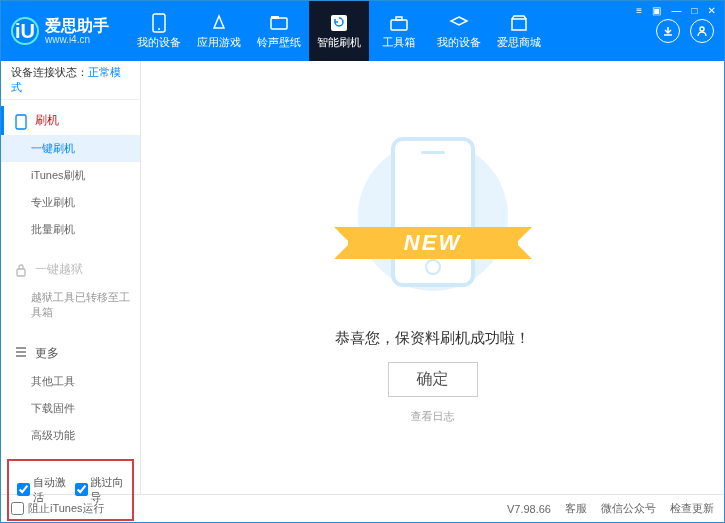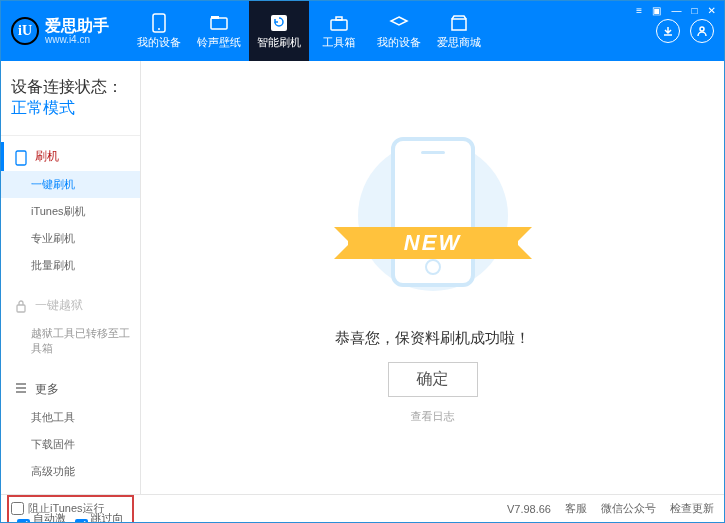--- a/index.html
+++ b/index.html
@@ -1,33 +1,33 @@
 <!DOCTYPE html>
 <html><head>
 <meta charset="utf-8">
 <style>
 * { margin: 0; padding: 0; box-sizing: border-box; }
 body { font-family: "Microsoft YaHei", Arial, sans-serif; font-size: 12px; color: #333; background: #fff; width: 725px; height: 523px; overflow: hidden; border: 1px solid #2a8fd8; }
 .header { background: #0084ff; height: 60px; display: flex; align-items: center; padding: 0 10px; position: relative; }
 .logo-area { display: flex; align-items: center; color: #fff; margin-right: 20px; }
-.logo-icon { width: 28px; height: 28px; border: 2px solid #000000; border-radius: 50%; display: flex; align-items: center; justify-content: center; font-weight: bold; font-size: 14px; margin-right: 6px; color: #fff; font-family: Liberation Serif, serif; }
+.logo-icon { width: 28px; height: 28px; border: 2px solid #5eead4; border-radius: 50%; display: flex; align-items: center; justify-content: center; font-weight: bold; font-size: 20px; margin-right: 6px; color: #fff; }
 .logo-text { display: flex; flex-direction: column; }
 .logo-title { font-size: 16px; font-weight: bold; line-height: 1; }
 .logo-sub { font-size: 10px; opacity: 0.8; }
 .nav { display: flex; height: 100%; }
 .nav-item { width: 60px; display: flex; flex-direction: column; align-items: center; justify-content: center; color: #fff; font-size: 11px; cursor: pointer; gap: 2px; }
 .nav-item.active { background: #0f172a; }
 .nav-item .icon { width: 20px; height: 20px; display: flex; align-items: center; justify-content: center; }
 .win-controls { position: absolute; right: 6px; top: 2px; display: flex; gap: 6px; color: #fff; font-size: 10px; }
 .win-controls span { cursor: pointer; padding: 2px; }
 .header-right { margin-left: auto; display: flex; gap: 10px; color: #fff; align-items: center; }
 .circle-btn { width: 24px; height: 24px; border: 1.5px solid #fff; border-radius: 50%; display: flex; align-items: center; justify-content: center; cursor: pointer; }
 .body { display: flex; height: 433px; }
 .sidebar { width: 140px; border-right: 1px solid #e5e5e5; display: flex; flex-direction: column; font-size: 12px; background: #fff; }
-.conn-status { padding: 16px 10px; font-size: 16px; border-bottom: 1px solid #eee; }
+.conn-status { padding: 4px 10px; font-size: 11px; border-bottom: 1px solid #eee; }
 .conn-status .val { color: #0084ff; }
 .side-group { padding: 6px 0; }
 .side-header { display: flex; align-items: center; padding: 6px 14px; color: #555; font-size: 12px; gap: 6px; }
 .side-header.active-head { color: #b91c1c; border-left: 3px solid #0084ff; padding-left: 11px; }
 .side-item { padding: 6px 0 6px 30px; color: #666; cursor: pointer; font-size: 11px; }
 .side-item.active { background: #e6f3ff; color: #0084ff; }
 .side-note { padding: 6px 0 6px 30px; color: #999; font-size: 11px; line-height: 1.4; }
 .checkboxes { padding: 14px 8px; border: 2px solid #d24141; margin: 4px 6px; display: flex; gap: 8px; font-size: 11px; }
 .checkboxes label { display: flex; align-items: center; gap: 3px; color: #555; }
 .checkboxes input { accent-color: #0084ff; }
@@ -70,20 +70,28 @@
       <span class="icon">
           <svg width="16" height="20" viewBox="0 0 16 20">
             <rect x="2" y="1" width="12" height="18" rx="2" fill="none" stroke="#fff" stroke-width="1.5"></rect>
             <circle cx="8" cy="16" r="1" fill="#fff"></circle>
           </svg>
         </span>
       <span>我的设备</span>
     </div>
     <div class="nav-item">
       <span class="icon">
+          <svg width="18" height="18" viewBox="0 0 18 18">
+            <path d="M9 2 L14 14 H4 Z" fill="none" stroke="#fff" stroke-width="1.5"></path>
+          </svg>
+        </span>
+      <span>应用游戏</span>
+    </div>
+    <div class="nav-item">
+      <span class="icon">
           <svg width="18" height="16" viewBox="0 0 18 16">
             <rect x="1" y="3" width="16" height="11" rx="1" fill="none" stroke="#fff" stroke-width="1.5"></rect>
             <rect x="1" y="1" width="8" height="3" fill="#fff"></rect>
           </svg>
         </span>
       <span>铃声壁纸</span>
     </div>
     <div class="nav-item active">
       <span class="icon">
           <svg width="18" height="18" viewBox="0 0 18 18">

